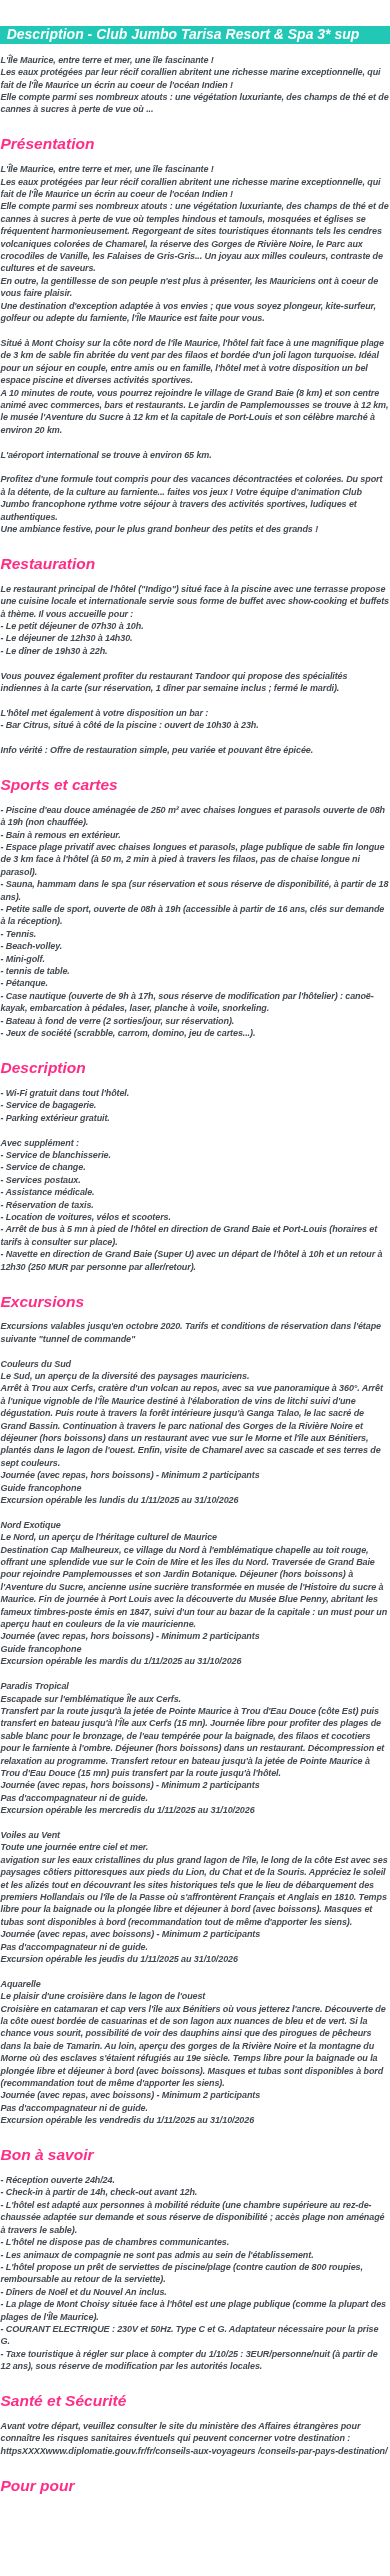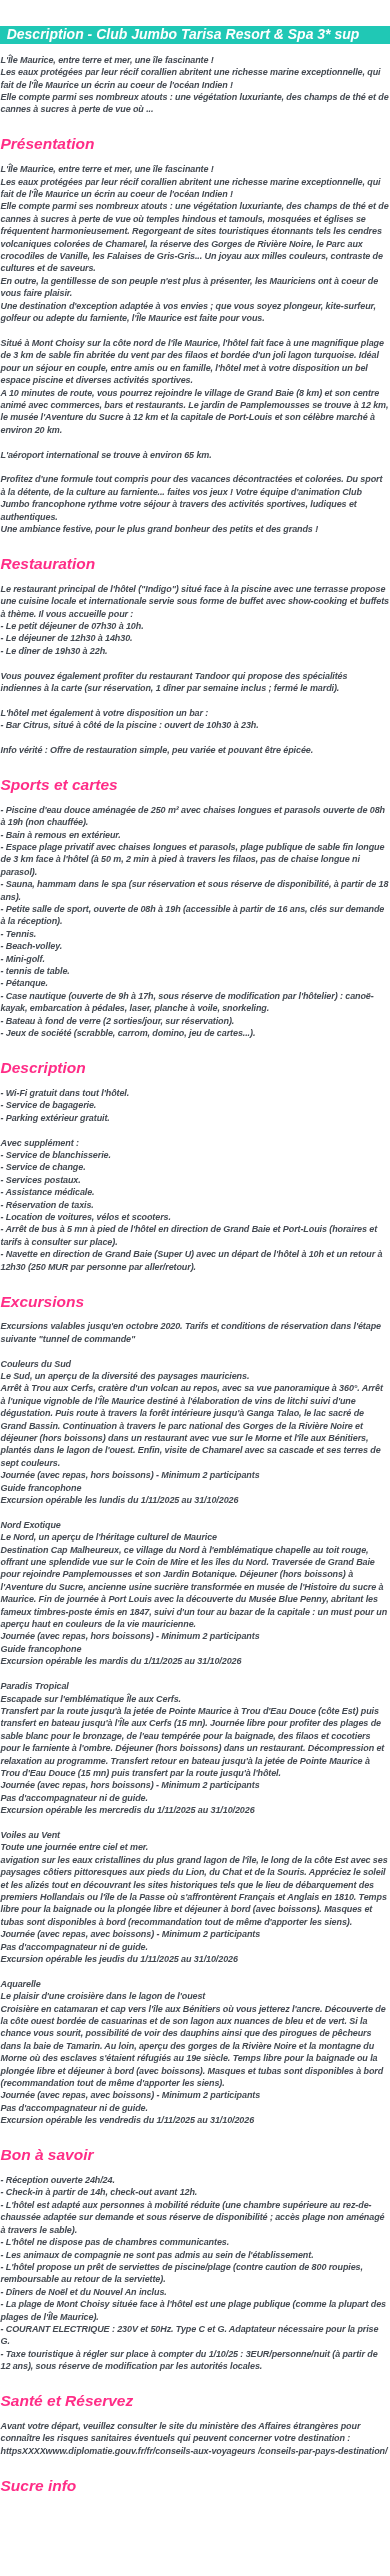--- a/index.html
+++ b/index.html
@@ -89,20 +89,20 @@
       <p class="block">Nord Exotique<br>Le Nord, un aperçu de l'héritage culturel de Maurice<br>Destination Cap Malheureux, ce village du Nord à l'emblématique chapelle au toit rouge, offrant une splendide vue sur le Coin de Mire et les îles du Nord. Traversée de Grand Baie pour rejoindre Pamplemousses et son Jardin Botanique. Déjeuner (hors boissons) à l'Aventure du Sucre, ancienne usine sucrière transformée en musée de l'Histoire du sucre à Maurice. Fin de journée à Port Louis avec la découverte du Musée Blue Penny, abritant les fameux timbres-poste émis en 1847, suivi d'un tour au bazar de la capitale : un must pour un aperçu haut en couleurs de la vie mauricienne.<br>Journée (avec repas, hors boissons) - Minimum 2 participants<br>Guide francophone<br>Excursion opérable les mardis du 1/11/2025 au 31/10/2026</p>
       <p class="block">Paradis Tropical<br>Escapade sur l'emblématique Île aux Cerfs.<br>Transfert par la route jusqu'à la jetée de Pointe Maurice à Trou d'Eau Douce (côte Est) puis transfert en bateau jusqu'à l'Île aux Cerfs (15 mn). Journée libre pour profiter des plages de sable blanc pour le bronzage, de l'eau tempérée pour la baignade, des filaos et cocotiers pour le farniente à l'ombre. Déjeuner (hors boissons) dans un restaurant. Décompression et relaxation au programme. Transfert retour en bateau jusqu'à la jetée de Pointe Maurice à Trou d'Eau Douce (15 mn) puis transfert par la route jusqu'à l'hôtel.<br>Journée (avec repas, hors boissons) - Minimum 2 participants<br>Pas d'accompagnateur ni de guide.<br>Excursion opérable les mercredis du 1/11/2025 au 31/10/2026</p>
       <p class="block">Voiles au Vent<br>Toute une journée entre ciel et mer.<br>avigation sur les eaux cristallines du plus grand lagon de l'île, le long de la côte Est avec ses paysages côtiers pittoresques aux pieds du Lion, du Chat et de la Souris. Appréciez le soleil et les alizés tout en découvrant les sites historiques tels que le lieu de débarquement des premiers Hollandais ou l'île de la Passe où s'affrontèrent Français et Anglais en 1810. Temps libre pour la baignade ou la plongée libre et déjeuner à bord (avec boissons). Masques et tubas sont disponibles à bord (recommandation tout de même d'apporter les siens).<br>Journée (avec repas, avec boissons) - Minimum 2 participants<br>Pas d'accompagnateur ni de guide.<br>Excursion opérable les jeudis du 1/11/2025 au 31/10/2026</p>
       <p class="block">Aquarelle<br>Le plaisir d'une croisière dans le lagon de l'ouest<br>Croisière en catamaran et cap vers l'île aux Bénitiers où vous jetterez l'ancre. Découverte de la côte ouest bordée de casuarinas et de son lagon aux nuances de bleu et de vert. Si la chance vous sourit, possibilité de voir des dauphins ainsi que des pirogues de pêcheurs dans la baie de Tamarin. Au loin, aperçu des gorges de la Rivière Noire et la montagne du Morne où des esclaves s'étaient réfugiés au 19e siècle. Temps libre pour la baignade ou la plongée libre et déjeuner à bord (avec boissons). Masques et tubas sont disponibles à bord (recommandation tout de même d'apporter les siens).<br>Journée (avec repas, avec boissons) - Minimum 2 participants<br>Pas d'accompagnateur ni de guide.<br>Excursion opérable les vendredis du 1/11/2025 au 31/10/2026</p>
     </section>
     <section>
       <h2 class="section-heading">Bon à savoir</h2>
       <p class="block">- Réception ouverte 24h/24.<br>- Check-in à partir de 14h, check-out avant 12h.<br>- L'hôtel est adapté aux personnes à mobilité réduite (une chambre supérieure au rez-de-chaussée adaptée sur demande et sous réserve de disponibilité ; accès plage non aménagé à travers le sable).<br>- L'hôtel ne dispose pas de chambres communicantes.<br>- Les animaux de compagnie ne sont pas admis au sein de l'établissement.<br>- L'hôtel propose un prêt de serviettes de piscine/plage (contre caution de 800 roupies, remboursable au retour de la serviette).<br>- Dîners de Noël et du Nouvel An inclus.<br>- La plage de Mont Choisy située face à l'hôtel est une plage publique (comme la plupart des plages de l'Île Maurice).<br>- COURANT ELECTRIQUE : 230V et 50Hz. Type C et G. Adaptateur nécessaire pour la prise G.<br>- Taxe touristique à régler sur place à compter du 1/10/25 : 3EUR/personne/nuit (à partir de 12 ans), sous réserve de modification par les autorités locales.</p>
     </section>
     <section>
-      <h2 class="section-heading">Santé et Réservez</h2>
+      <h2 class="section-heading">Santé et Sécurité</h2>
       <p class="block">Avant votre départ, veuillez consulter le site du ministère des Affaires étrangères pour connaître les risques sanitaires éventuels qui peuvent concerner votre destination : httpsXXXXwww.diplomatie.gouv.fr/fr/conseils-aux-voyageurs /conseils-par-pays-destination/</p>
     </section>
     <section>
-      <h2 class="section-heading">Sucre info</h2>
+      <h2 class="section-heading">Pour pour</h2>
     </section>
   </main>
 
 
 </body></html>

